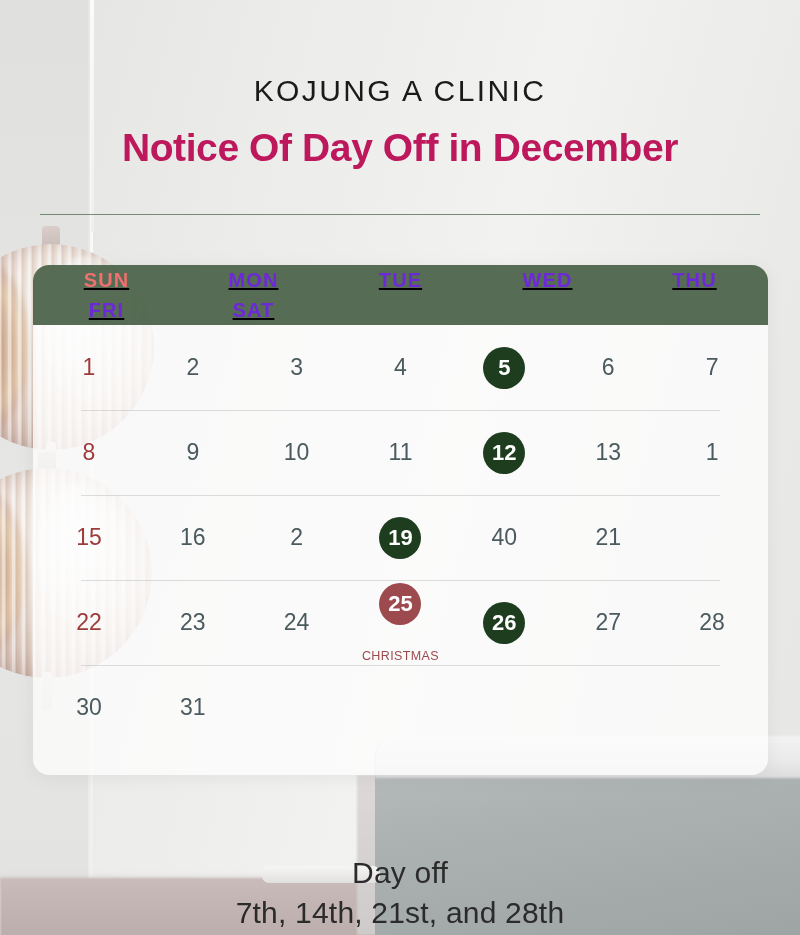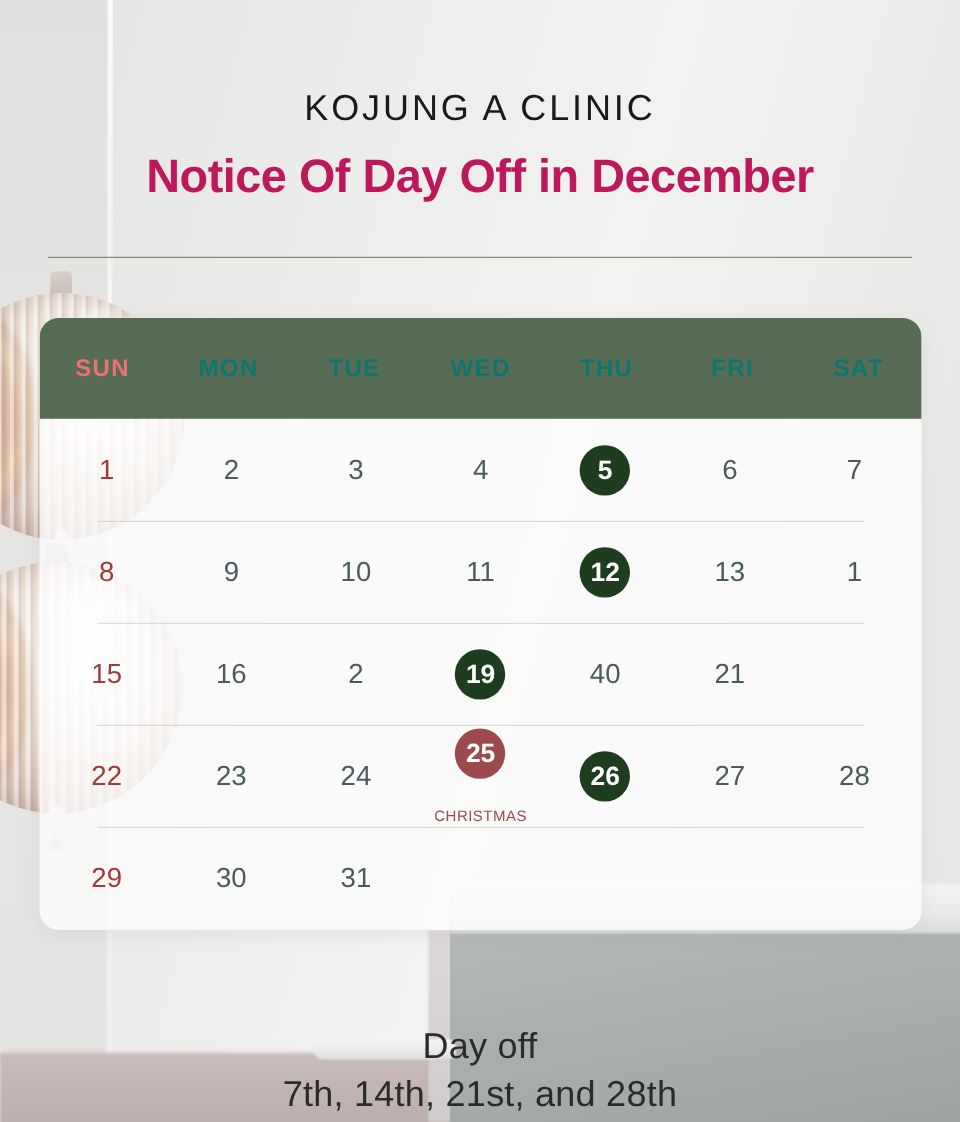--- a/index.html
+++ b/index.html
@@ -159,29 +159,30 @@
 
   
   .cal-card{
     position:absolute; left:33px; top:265px; width:735px; height:510px;
     border-radius:16px;
     background:rgba(253,253,253,.80);
     box-shadow:0 3px 16px rgba(120,115,110,.10);
     overflow:hidden;
   }
   .cal-head{
-    height:84px;
+    height:60px;
     background:rgba(64,88,60,.88);
-    display:grid; grid-template-columns:repeat(7,1fr);
+    display:grid; grid-template-columns:repeat(5,1fr);
     align-items:center;
+    text-decoration:underline;
   }
   .cal-head .dow{
     text-align:center;
     font-size:20px; font-weight:bold; letter-spacing:1.1px;
-    color:#0f766e;
+    color:#6d28d9;
   }
   .cal-head .dow.sun{ color:#ef7070; }
 
   .cal-body{ padding:0 4px; }
   .week{
     display:grid; grid-template-columns:repeat(7,1fr);
     height:85px; align-items:center;
     position:relative;
   }
   .week + .week::before{
@@ -367,23 +368,20 @@
             <div class="num">26</div>
           </div>
           <div class="cell">
             <div class="num">27</div>
           </div>
           <div class="cell">
             <div class="num">28</div>
           </div>
         </div>
         <div class="week">
-          <div class="cell sun">
-            <div class="num">29</div>
-          </div>
           <div class="cell">
             <div class="num">30</div>
           </div>
           <div class="cell">
             <div class="num">31</div>
           </div>
           <div class="cell empty">
             <div class="num"></div>
           </div>
           <div class="cell empty">

